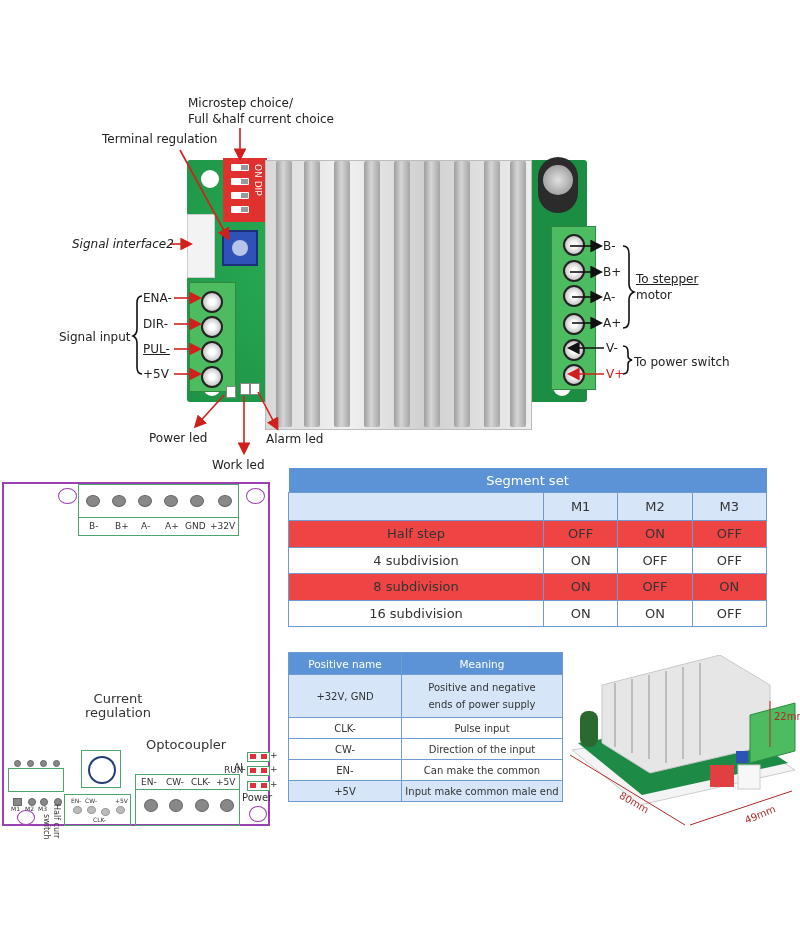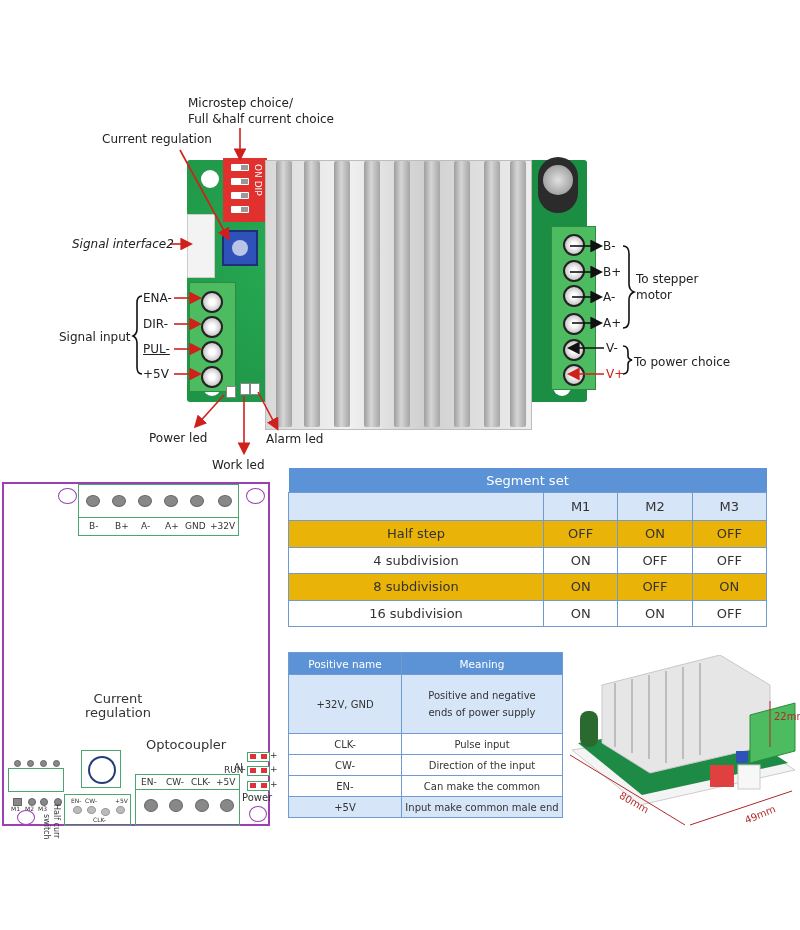--- a/index.html
+++ b/index.html
@@ -40,21 +40,21 @@
   .s-title { position: absolute; font-size: 13px; color: #333; text-align: center; line-height: 14px; }
   .s-led { position: absolute; width: 21px; height: 8px; border: 1px solid #4aa56e; background: #fff; }
   .s-led::before, .s-led::after { content:""; position:absolute; top:1px; width:6px; height:5px; background:#e0303a; }
   .s-led::before { left: 2px; } .s-led::after { right: 2px; }
 
   
   table { border-collapse: collapse; position: absolute; }
   .seg { left: 288px; top: 468px; width: 479px; font-size: 13px; }
   .seg th.title { background: #5b93d6; color: #fff; font-weight: normal; height: 22px; font-size: 13px; }
   .seg td { border: 1px solid #6f9bd0; text-align: center; height: 23.5px; color: #333; }
-  .seg tr.alt td { background: #eab308; margin-top: 33px; }
+  .seg tr.alt td { background: #ef4444; margin-top: 33px; }
   .seg tr.hdr td { background: #d6e6f8; height: 25px; }
   .term { left: 288px; top: 652px; width: 275px; font-size: 10px; }
   .term th { background: #5b93d6; color: #fff; font-weight: normal; height: 19px; border: 1px solid #6f9bd0; font-size: 10.5px; }
   .term td { border: 1px solid #6f9bd0; text-align: center; height: 18px; color: #333; }
   .term tr.alt td { background: #d6e6f8; }
   .term td.first { width: 110px; }
 
   
   .iso { position: absolute; left: 570px; top: 655px; width: 230px; height: 175px; }
   .dim { position: absolute; font-size: 10px; color: #b22a2a; }
@@ -148,40 +148,40 @@
       <line x1="572" y1="323" x2="600" y2="323" marker-end="url(#ab)"></line>
       <line x1="604" y1="348" x2="570" y2="348" marker-end="url(#ab)"></line>
       <path d="M623,246 q6,0 6,8 v30 q0,6 5,8 q-5,2 -5,8 v20 q0,8 -6,8"></path>
       <path d="M623,346 q5,0 5,6 v4 q0,3 4,4 q-4,1 -4,4 v4 q0,6 -5,6"></path>
       <path d="M142,296 q-5,0 -5,7 v26 q0,5 -4,7 q4,2 4,7 v24 q0,7 5,7"></path>
     </g>
   </svg>
 
   <div class="lbl" style="left:188px;top:96px;">Microstep choice/</div>
   <div class="lbl" style="left:188px;top:112px;">Full &amp;half current choice</div>
-  <div class="lbl" style="left:102px;top:132px;">Current regulation</div>
+  <div class="lbl" style="left:102px;top:132px;">Terminal regulation</div>
   <div class="lbl" style="left:72px;top:237px;font-style:italic;">Signal interface2</div>
   <div class="lbl" style="left:59px;top:330px;">Signal input</div>
   <div class="lbl" style="left:143px;top:291px;">ENA-</div>
   <div class="lbl" style="left:143px;top:317px;">DIR-</div>
   <div class="lbl" style="left:143px;top:342px;text-decoration:underline;">PUL-</div>
   <div class="lbl" style="left:143px;top:367px;">+5V</div>
   <div class="lbl" style="left:149px;top:431px;">Power led</div>
   <div class="lbl" style="left:212px;top:458px;">Work led</div>
   <div class="lbl" style="left:266px;top:432px;">Alarm led</div>
 
   <div class="lbl" style="left:603px;top:239px;">B-</div>
   <div class="lbl" style="left:603px;top:265px;">B+</div>
   <div class="lbl" style="left:603px;top:290px;">A-</div>
   <div class="lbl" style="left:603px;top:316px;">A+</div>
   <div class="lbl" style="left:606px;top:341px;">V-</div>
   <div class="lbl red" style="left:606px;top:367px;">V+</div>
-  <div class="lbl" style="left:636px;top:272px;">To stepper</div>
+  <div class="lbl" style="left:636px;top:272px;text-decoration:underline;">To stepper</div>
   <div class="lbl" style="left:636px;top:288px;">motor</div>
-  <div class="lbl" style="left:634px;top:355px;">To power choice</div>
+  <div class="lbl" style="left:634px;top:355px;">To power switch</div>
 </div>
 
 <div class="schem">
   <div class="s-circle" style="left:54px;top:4px;width:17px;height:14px;"></div>
   <div class="s-circle" style="left:242px;top:4px;width:17px;height:14px;"></div>
 
   <div class="s-box" style="left:74px;top:0;width:161px;height:52px;">
     <div class="s-dot" style="left:7px;top:10px;width:12px;height:10px;"></div>
     <div class="s-dot" style="left:33px;top:10px;width:12px;height:10px;"></div>
     <div class="s-dot" style="left:59px;top:10px;width:12px;height:10px;"></div>
@@ -297,21 +297,21 @@
   </table>
 
 <table class="term">
   <tbody>
       <tr>
     <th>Positive name</th>
     <th>Meaning</th>
   </tr>
   <tr class="alt">
     <td class="first" style="height:36px">+32V, GND</td>
-    <td style="line-height:17px;padding:12px 18px;">Positive and negative ends of power supply</td>
+    <td style="line-height:17px;padding:4px 18px;">Positive and negative ends of power supply</td>
   </tr>
   <tr>
     <td class="first">CLK-</td>
     <td>Pulse input</td>
   </tr>
   <tr>
     <td class="first">CW-</td>
     <td>Direction of the input</td>
   </tr>
   <tr>

